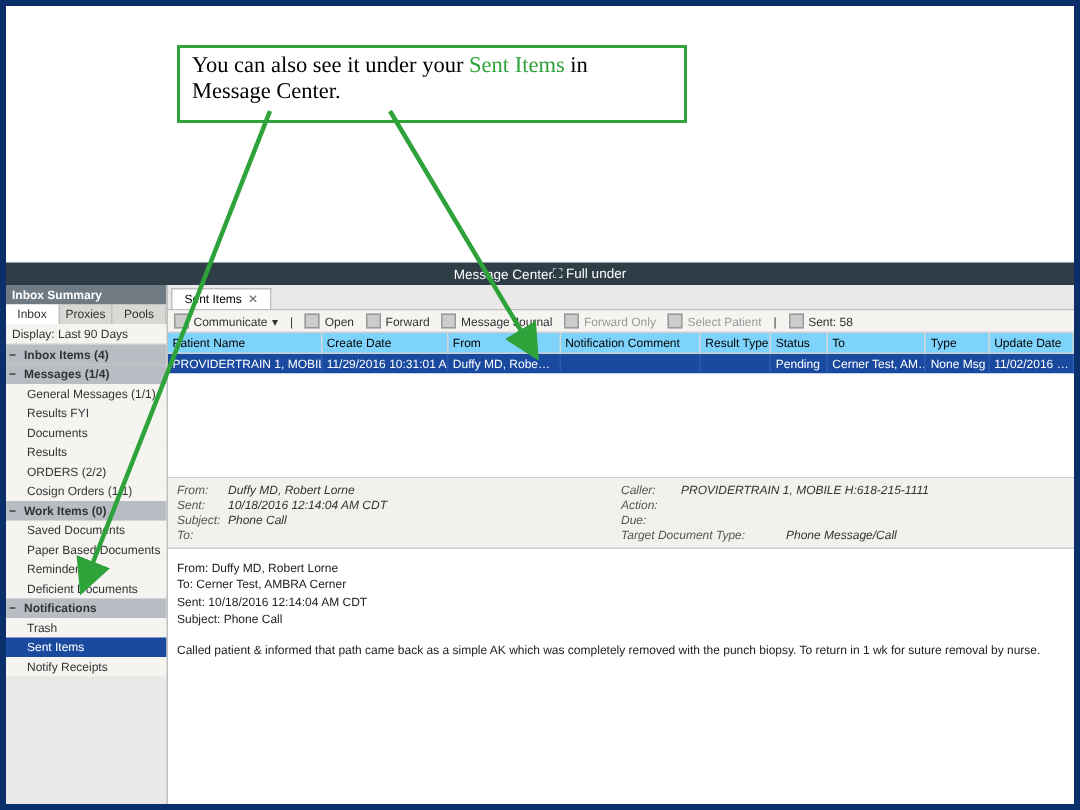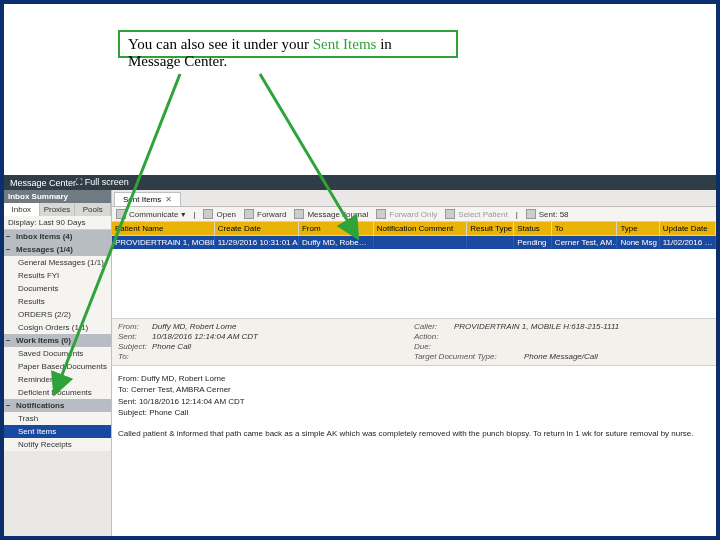--- a/index.html
+++ b/index.html
@@ -5,39 +5,39 @@
   * { box-sizing: border-box; margin: 0; padding: 0; }
   html, body { width: 720px; height: 540px; overflow: hidden; font-family: Arial, sans-serif; font-size: 9px; background: #fff; position: relative; }
 
   
   .slide-frame { position: absolute; inset: 0; border: 4px solid #0a2f6b; }
 
   
   .callout {
     position: absolute;
     left: 118px; top: 30px;
-    width: 340px; height: 28px;
+    width: 340px; height: 52px;
     background: #fff;
     border: 2.5px solid #2ea33a;
     padding: 4px 8px;
     font-family: "Comic Sans MS", cursive;
     font-size: 15px;
     line-height: 1.15;
     color: #000;
   }
   .callout .hl { color: #2ea33a; }
 
   
   .arrows { position: absolute; left: 0; top: 0; width: 720px; height: 540px; pointer-events: none; }
 
   
   .mc-header {
     position: absolute; left: 4px; right: 4px; top: 175px;
     height: 15px; background: #2f3d47; color: #fff;
-    display: flex; align-items: center; justify-content: flex-start;
+    display: flex; align-items: center; justify-content: center;
     padding: 0 6px; font-size: 9px;
   }
   .mc-header .close { font-size: 9px; }
 
   
   .sidebar {
     position: absolute; left: 4px; top: 190px; width: 108px; bottom: 4px;
     background: #e9e8e6; border-right: 1px solid #bfbfbf;
     font-size: 8px; color: #333; overflow: hidden;
   }
@@ -61,21 +61,21 @@
   .tabbar .tab { background: #fff; border: 1px solid #bfbfbf; border-bottom: none; padding: 2px 8px; font-size: 8px; display: flex; align-items: center; gap: 4px; }
   .tabbar .tab .x { color: #666; }
 
   .toolbar { display: flex; align-items: center; gap: 8px; padding: 2px 4px; border-bottom: 1px solid #d0d0d0; font-size: 8px; color: #333; background: #f5f4f1; }
   .toolbar .segment { display: flex; align-items: center; gap: 3px; }
   .toolbar .disabled { color: #999; }
   .ic { display: inline-block; width: 10px; height: 10px; background: #ccc; border: 1px solid #999; }
 
   
   .table { flex: 0 0 auto; }
-  .table .thead { display: flex; background: #eab308; border-bottom: 1px solid #cfcfcf; font-size: 8px; }
+  .table .thead { display: flex; background: #7dd3fc; border-bottom: 1px solid #cfcfcf; font-size: 8px; }
   .table .thead div { padding: 2px 3px; border-right: 1px solid #d8d6d0; white-space: nowrap; overflow: hidden; }
   .table .trow { display: flex; background: #1a4aa0; color: #fff; font-size: 8px; }
   .table .trow div { padding: 2px 3px; border-right: 1px solid #2a5ab0; white-space: nowrap; overflow: hidden; }
   .c1{width:110px}.c2{width:90px}.c3{width:80px}.c4{width:100px}.c5{width:50px}.c6{width:40px}.c7{width:70px}.c8{width:45px}.c9{width:60px}
 
   .grid-space { height: 70px; background: #fff; border-bottom: 1px solid #cfcfcf; }
 
   
   .detail { background: #f3f1ec; border-bottom: 1px solid #cfcfcf; padding: 3px 6px; font-size: 8px; color: #333; display: flex; }
   .detail .col { flex: 1; font-style: italic; }
@@ -88,21 +88,21 @@
   .detail-body .hdr div { margin-bottom: 1px; }
   .detail-body .msgtxt { margin-top: 10px; }
 </style>
 </head>
 <body>
 
 <div class="slide-frame"></div>
 
 <div class="mc-header">
   <span>Message Center</span>
-  <span class="close">⛶ Full screen</span>
+  <span class="close">⛶ Full under</span>
 </div>
 
 <div class="sidebar">
   <div class="section-title">Inbox Summary</div>
   <div class="tabs">
     <span class="active">Inbox</span>
     <span>Proxies</span>
     <span>Pools</span>
   </div>
   <div class="display">

